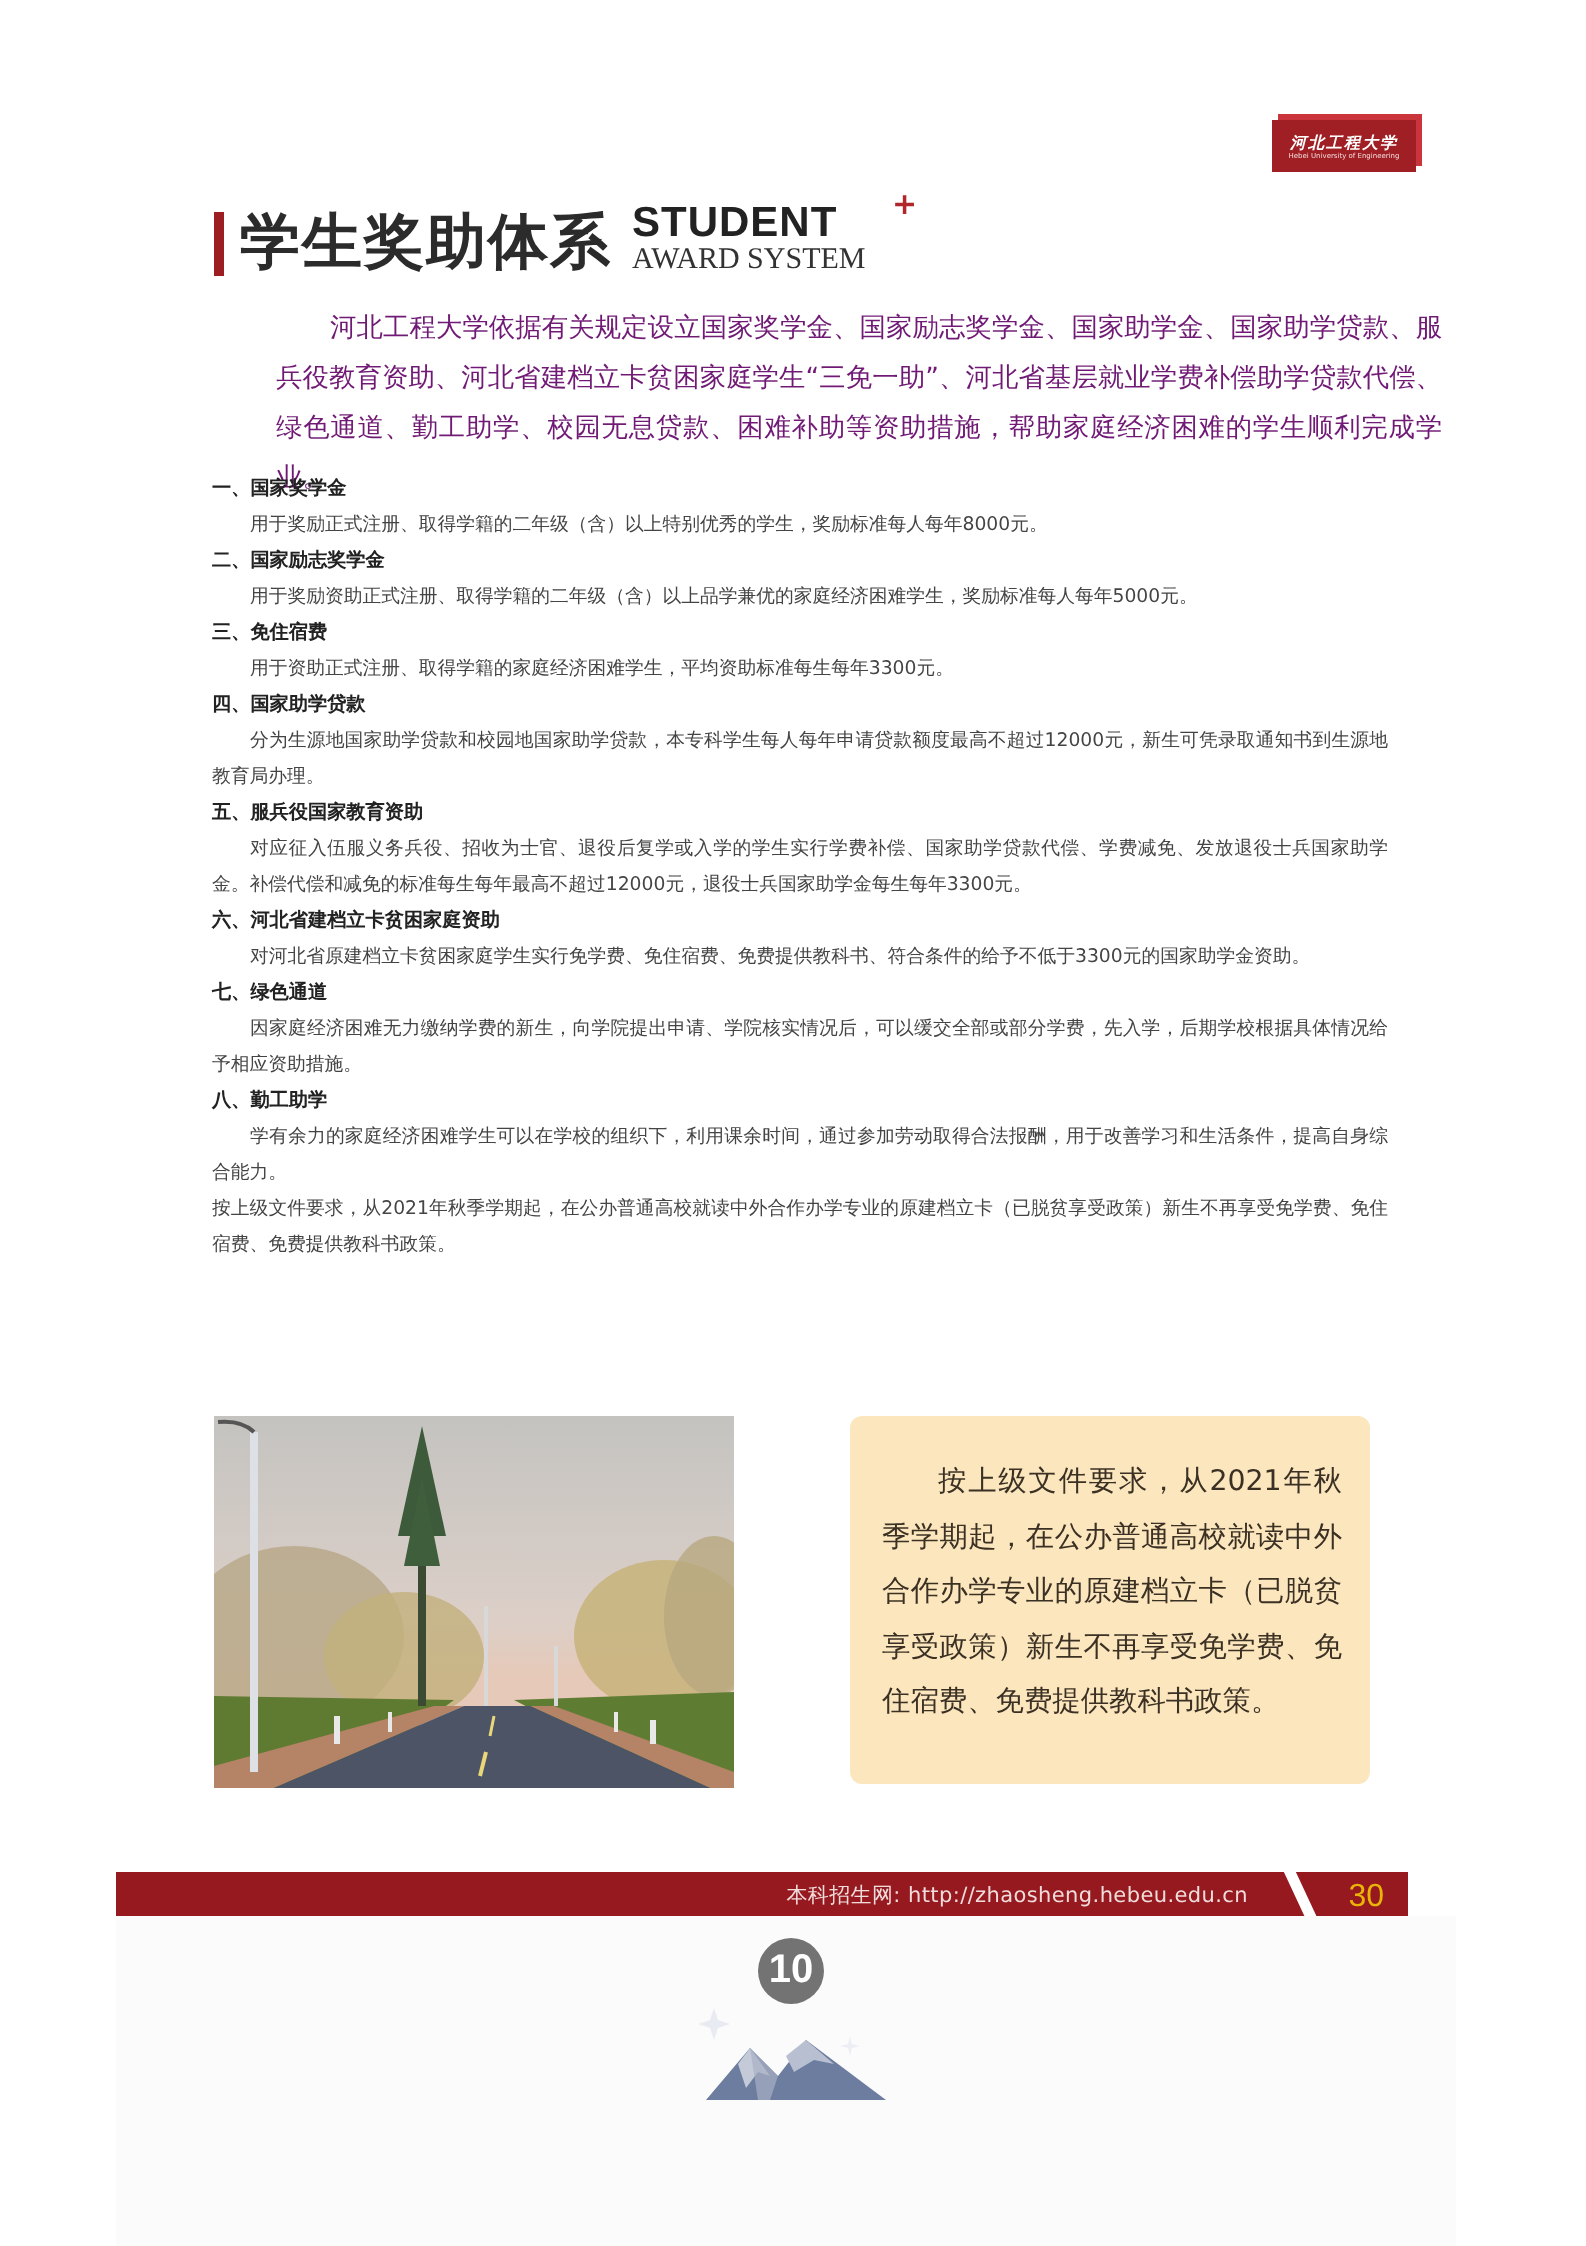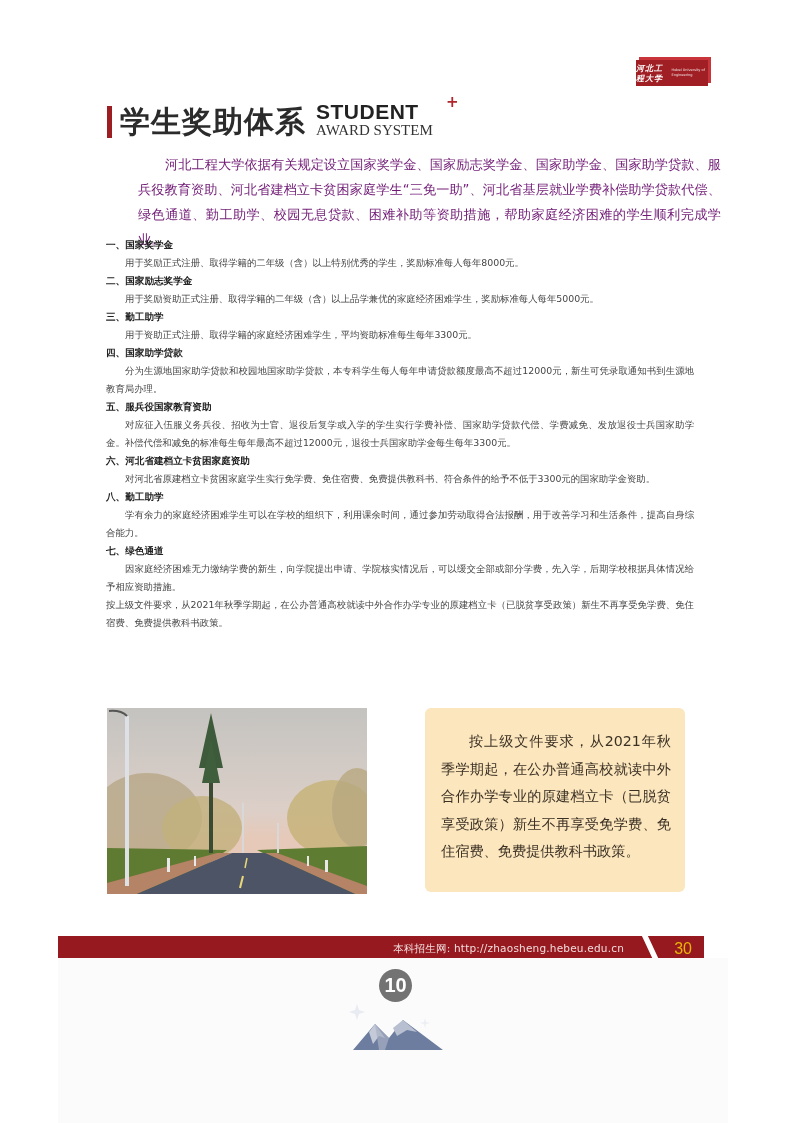--- a/index.html
+++ b/index.html
@@ -10,21 +10,21 @@
       color: #333;
     }
     .page { position: relative; width: 793px; height: 1123px; background: #fff; }
 
     
     .logo {
       position: absolute; left: 636px; top: 60px; width: 72px; height: 26px;
       background: #a01f24;
       box-shadow: 3px -3px 0 #c9353a;
       color: #fff;
-      display: flex; flex-direction: row; align-items: center; justify-content: center;
+      display: flex; flex-direction: column; align-items: center; justify-content: center;
     }
     .logo .cn { font-family: "DejaVu Serif", serif; font-size: 8px; font-style: italic; font-weight: bold; letter-spacing: 1px; line-height: 10px; }
     .logo .en { font-size: 3.5px; line-height: 5px; opacity: .85; }
 
     
     .title-row { position: absolute; left: 107px; top: 101px; height: 40px; display: flex; align-items: flex-end; }
     .title-bar { width: 5px; height: 32px; background: #9c1e22; margin-right: 8px; margin-bottom: 3px; }
     .title-cn {
       font-family: "DejaVu Sans", sans-serif; font-weight: bold;
       font-size: 30px; color: #2b2b2b; letter-spacing: 1px; line-height: 38px;
@@ -119,42 +119,42 @@
   <div class="sections">
     <div>
       <div class="sec-head">一、国家奖学金</div>
       <div class="sec-body">用于奖励正式注册、取得学籍的二年级（含）以上特别优秀的学生，奖励标准每人每年8000元。</div>
     </div>
     <div>
       <div class="sec-head">二、国家励志奖学金</div>
       <div class="sec-body">用于奖励资助正式注册、取得学籍的二年级（含）以上品学兼优的家庭经济困难学生，奖励标准每人每年5000元。</div>
     </div>
     <div>
-      <div class="sec-head">三、勤工助学</div>
+      <div class="sec-head">三、免住宿费</div>
       <div class="sec-body">用于资助正式注册、取得学籍的家庭经济困难学生，平均资助标准每生每年3300元。</div>
     </div>
     <div>
       <div class="sec-head">四、国家助学贷款</div>
       <div class="sec-body">分为生源地国家助学贷款和校园地国家助学贷款，本专科学生每人每年申请贷款额度最高不超过12000元，新生可凭录取通知书到生源地教育局办理。</div>
     </div>
     <div>
       <div class="sec-head">五、服兵役国家教育资助</div>
       <div class="sec-body">对应征入伍服义务兵役、招收为士官、退役后复学或入学的学生实行学费补偿、国家助学贷款代偿、学费减免、发放退役士兵国家助学金。补偿代偿和减免的标准每生每年最高不超过12000元，退役士兵国家助学金每生每年3300元。</div>
     </div>
     <div>
       <div class="sec-head">六、河北省建档立卡贫困家庭资助</div>
       <div class="sec-body">对河北省原建档立卡贫困家庭学生实行免学费、免住宿费、免费提供教科书、符合条件的给予不低于3300元的国家助学金资助。</div>
     </div>
     <div>
+      <div class="sec-head">七、绿色通道</div>
+      <div class="sec-body">因家庭经济困难无力缴纳学费的新生，向学院提出申请、学院核实情况后，可以缓交全部或部分学费，先入学，后期学校根据具体情况给予相应资助措施。</div>
+    </div>
+    <div>
       <div class="sec-head">八、勤工助学</div>
       <div class="sec-body">学有余力的家庭经济困难学生可以在学校的组织下，利用课余时间，通过参加劳动取得合法报酬，用于改善学习和生活条件，提高自身综合能力。</div>
-    </div>
-    <div>
-      <div class="sec-head">七、绿色通道</div>
-      <div class="sec-body">因家庭经济困难无力缴纳学费的新生，向学院提出申请、学院核实情况后，可以缓交全部或部分学费，先入学，后期学校根据具体情况给予相应资助措施。</div>
     </div>
     <div class="note">按上级文件要求，从2021年秋季学期起，在公办普通高校就读中外合作办学专业的原建档立卡（已脱贫享受政策）新生不再享受免学费、免住宿费、免费提供教科书政策。</div>
   </div>
 
   <div class="photo">
     <svg width="260" height="186" viewBox="0 0 260 186">
       <defs>
         <linearGradient id="sky" x1="0" y1="0" x2="0" y2="1">
           <stop offset="0" stop-color="#c4c3c0"></stop>
           <stop offset="0.55" stop-color="#dccfc8"></stop>

